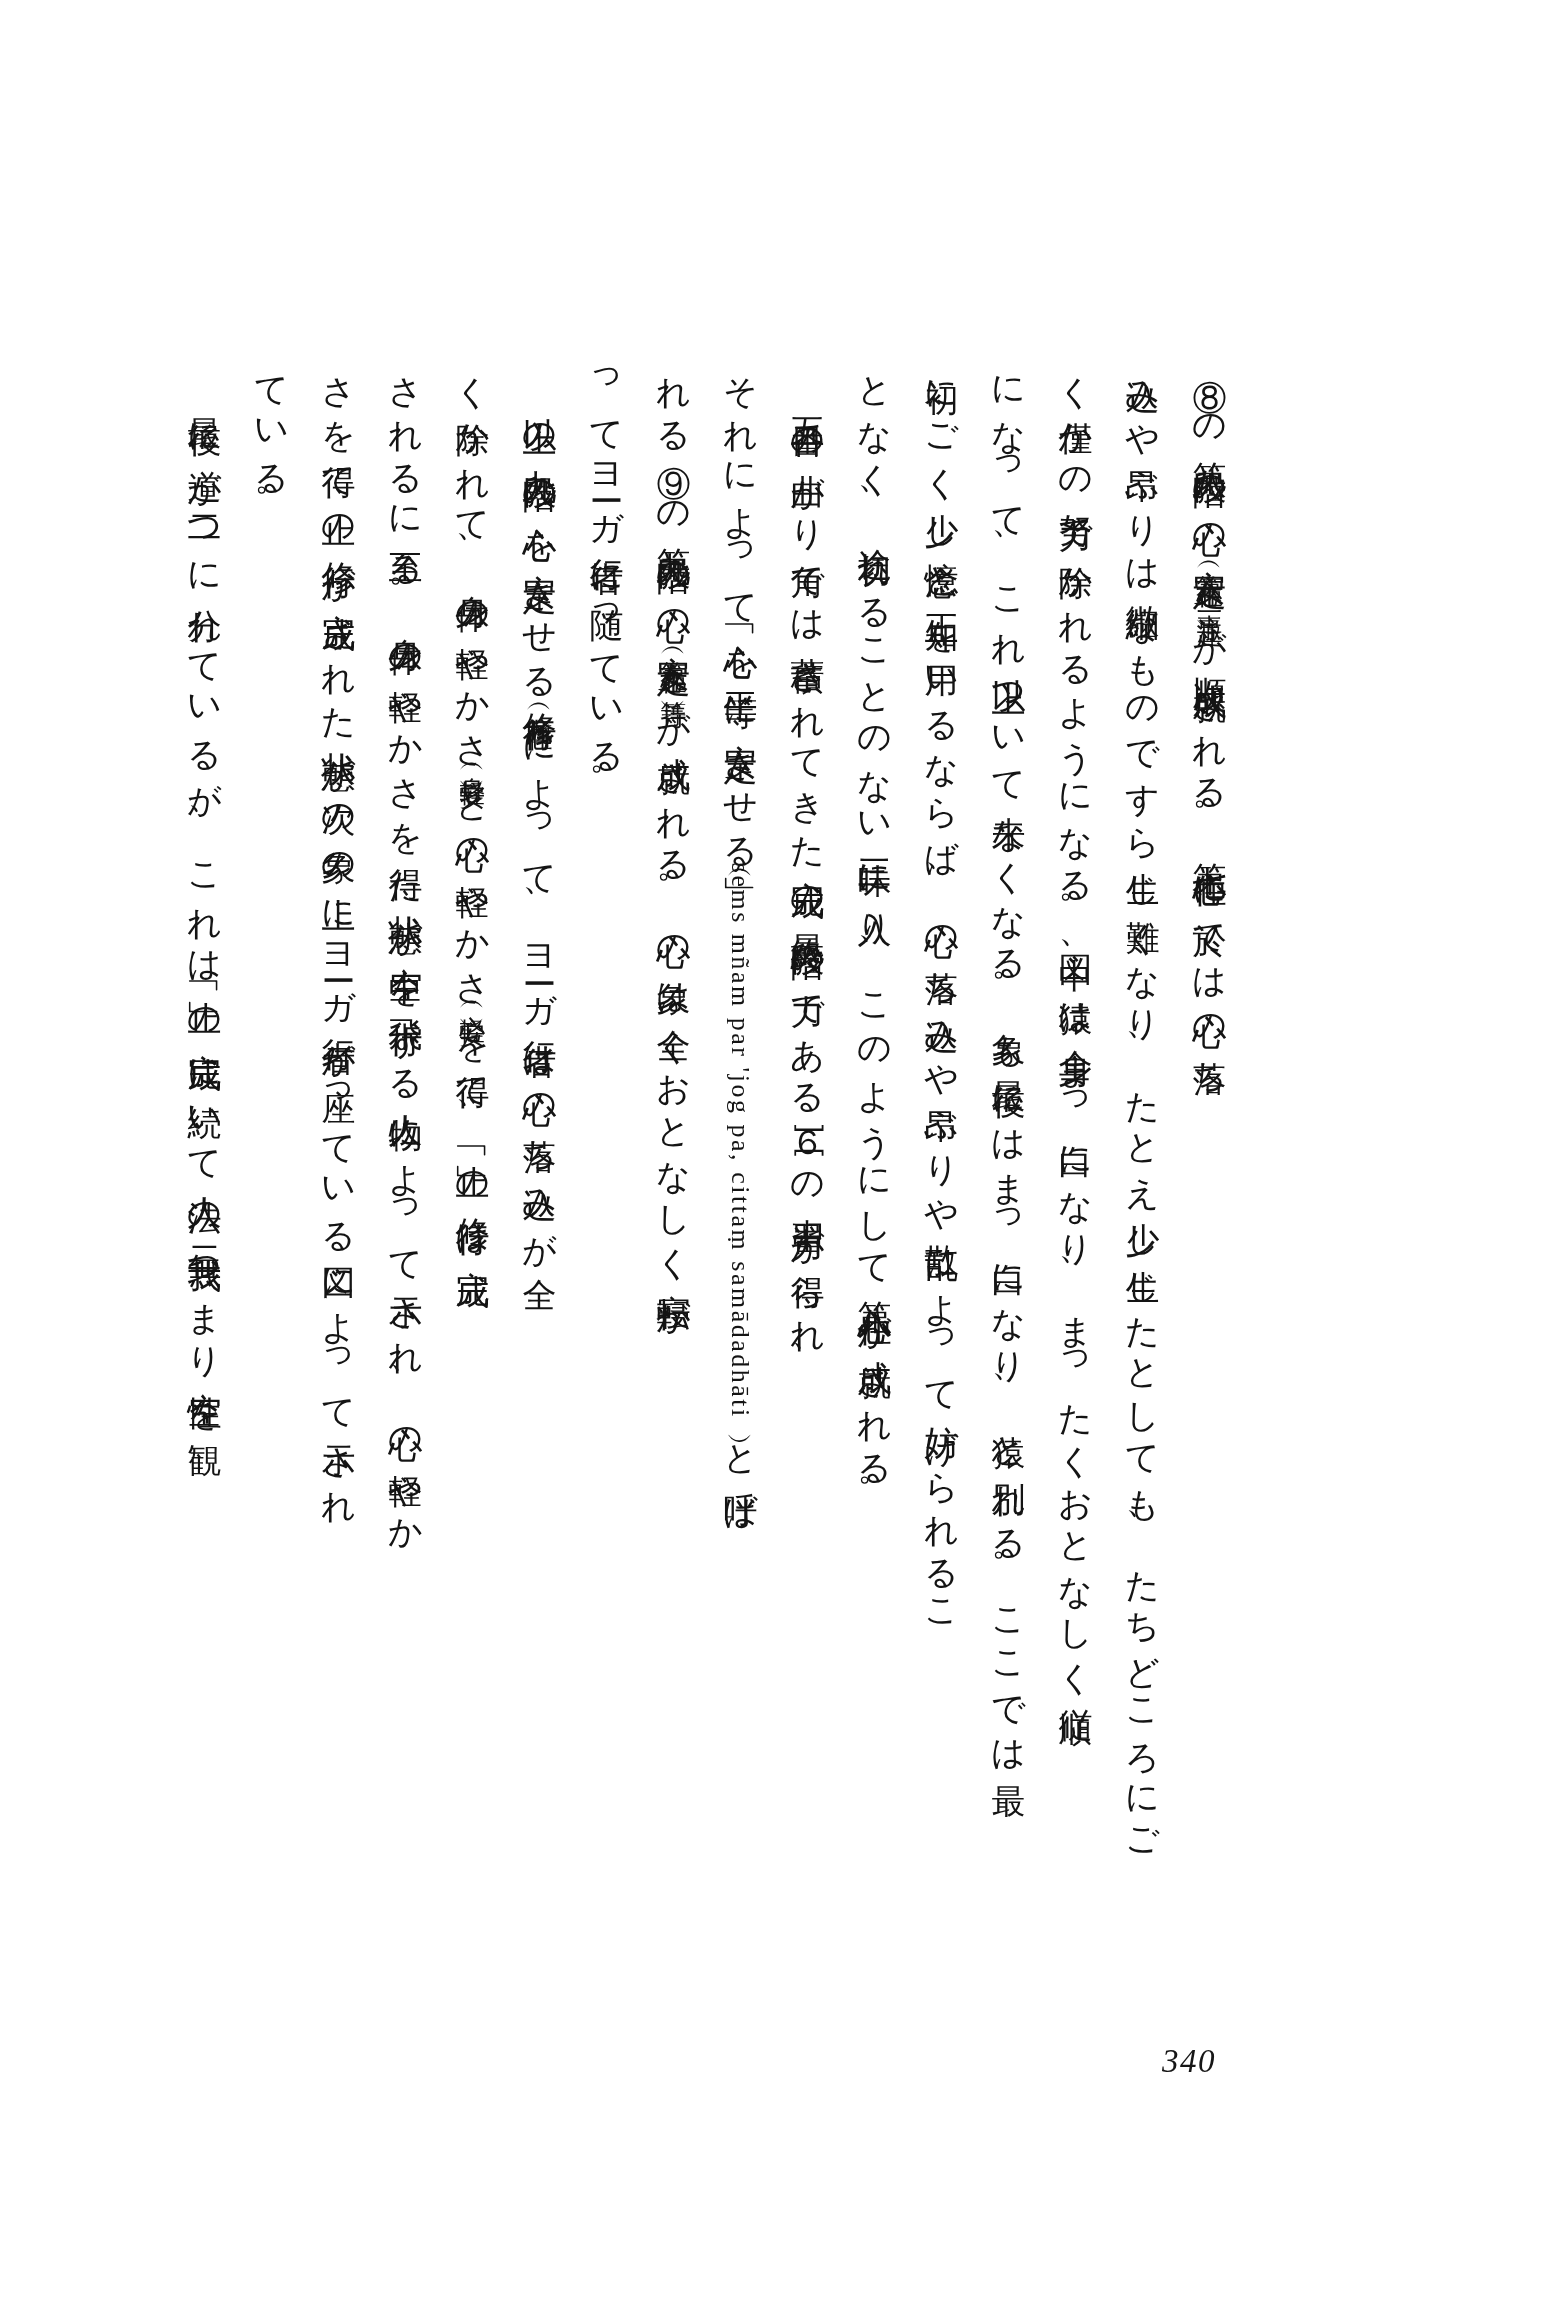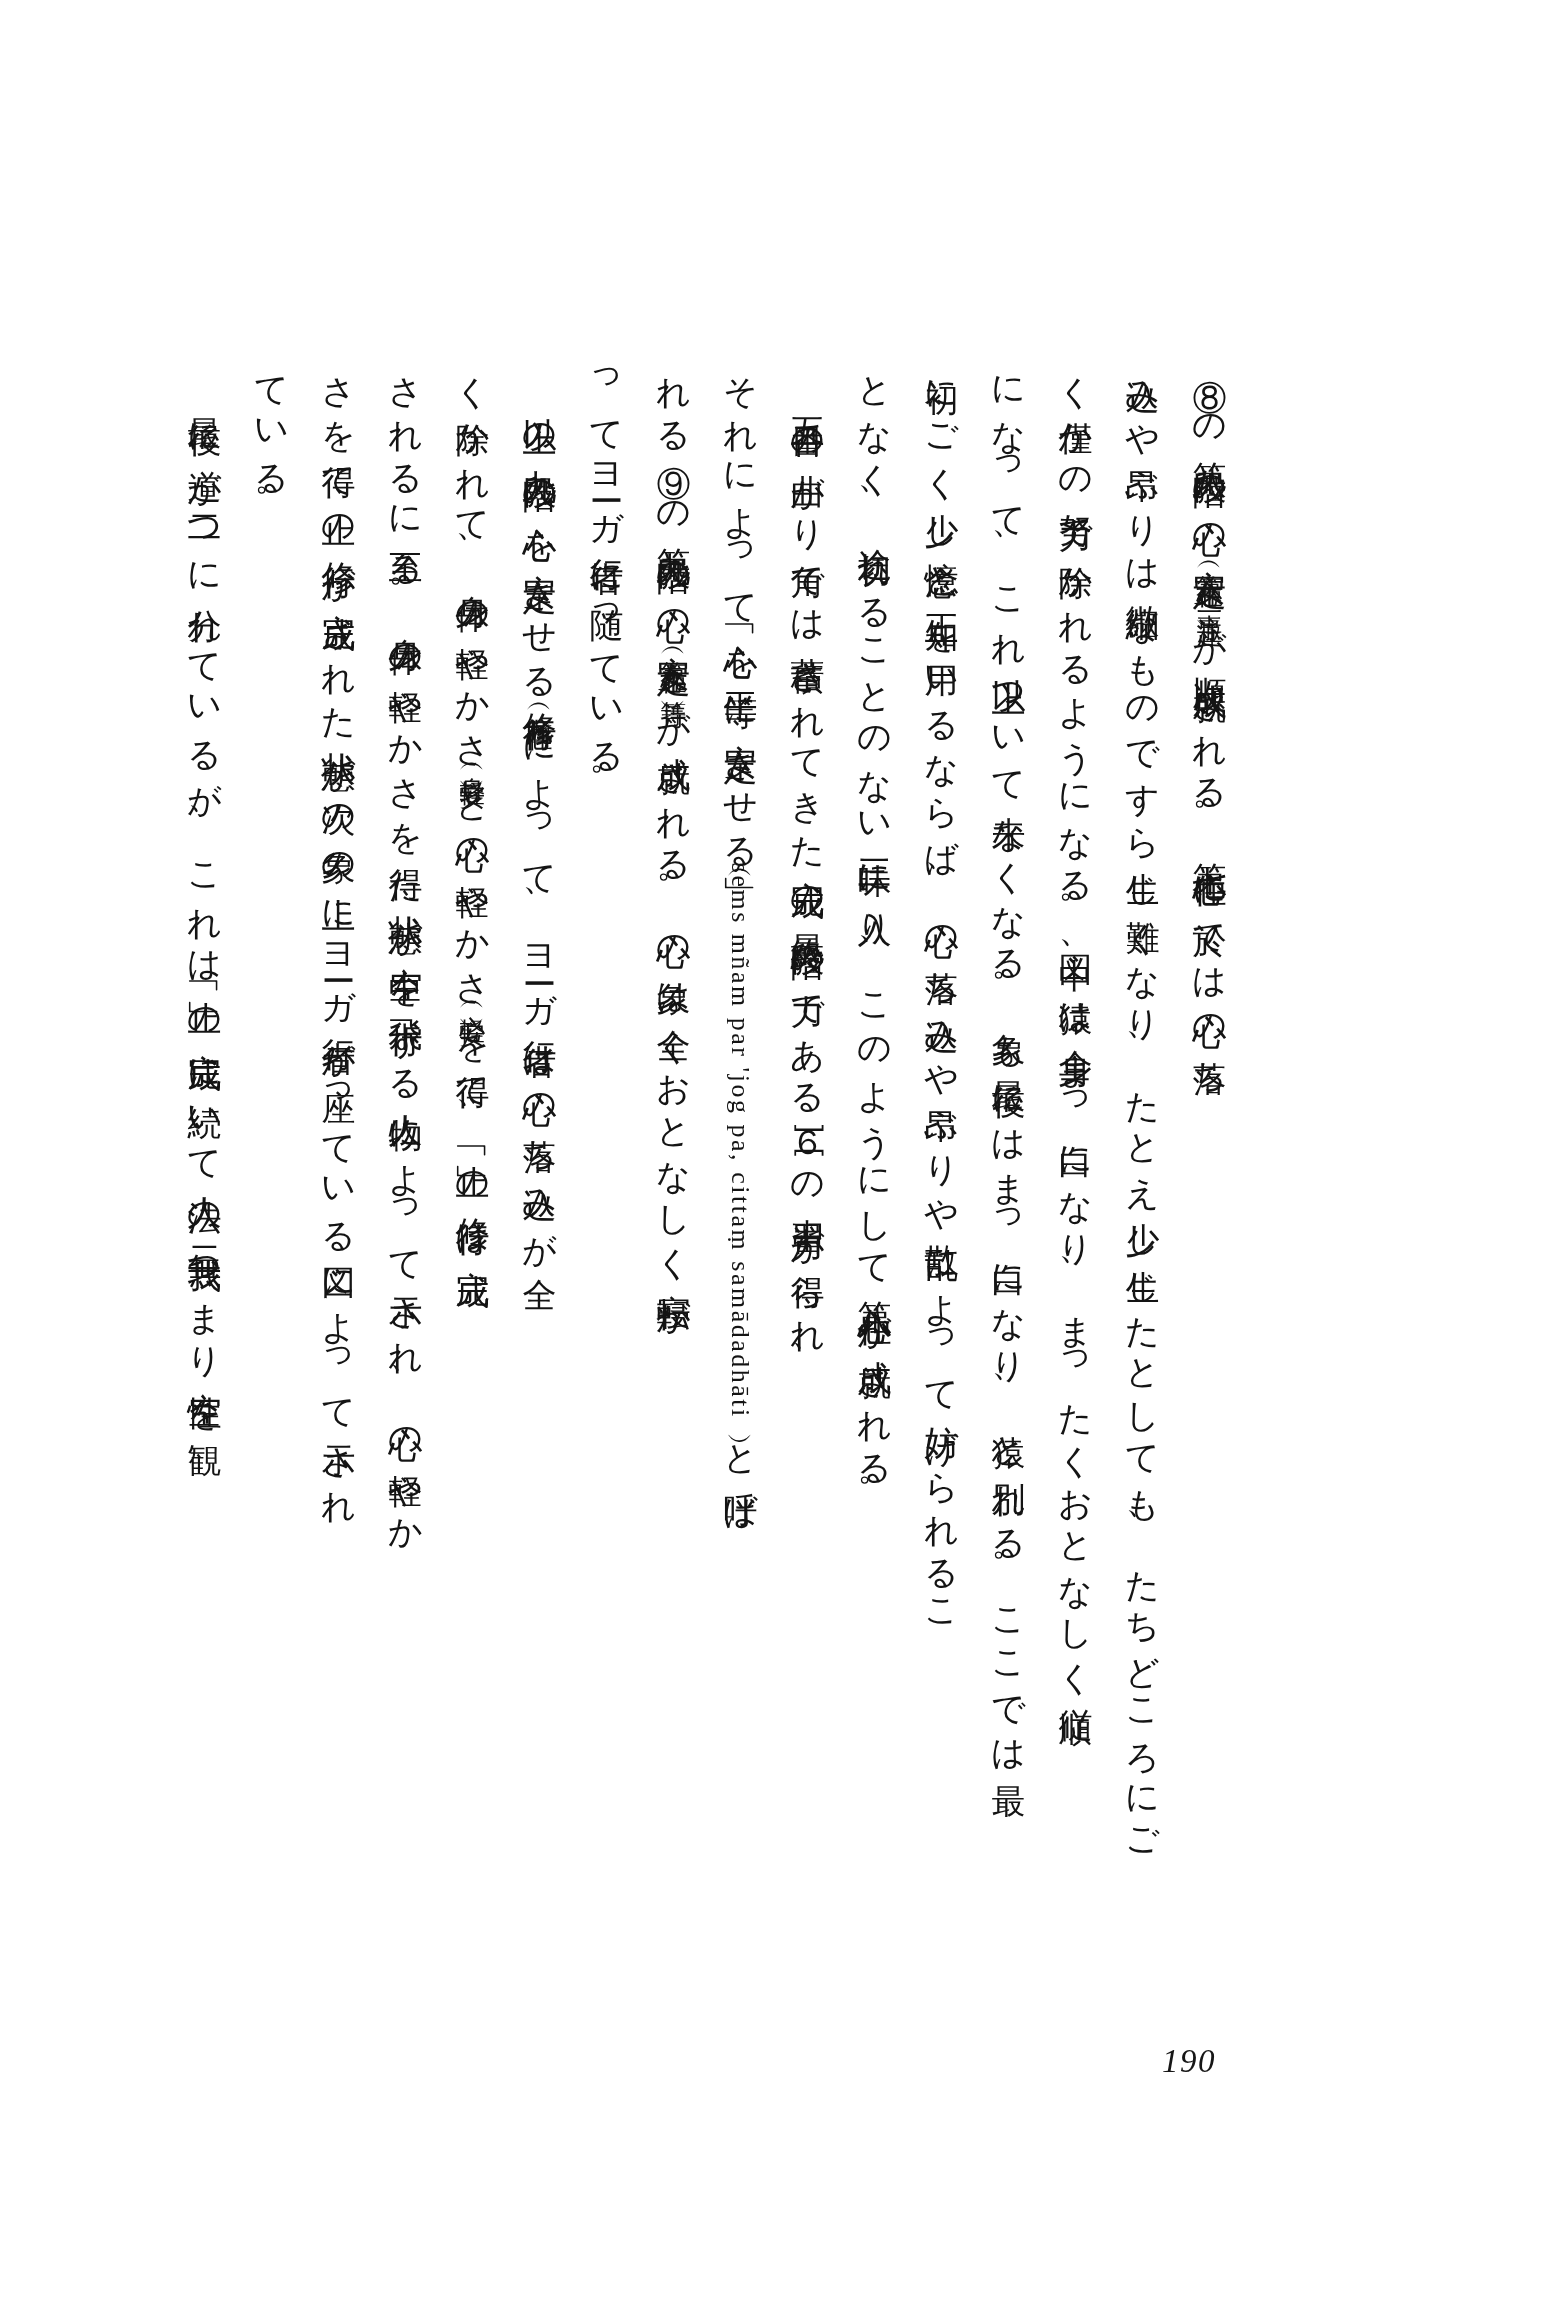--- a/index.html
+++ b/index.html
@@ -73,15 +73,15 @@
         <div class="line">　以上の九段階の心を安定させる修行<span class="small">（九種心住）</span>によって、ヨーガ行者は心の落ち込みが全</div>
         <div class="line">く除かれて、身体の軽やかさ<span class="small">（身軽安）</span>と心の軽やかさ<span class="small">（心軽安）</span>を得て、「止」の修行は完成</div>
         <div class="line">されるに至る。身体の軽やかさを得た状態が空中を飛行する人物によって示され、心の軽やか</div>
         <div class="line">さを得て止の修行が完成された状態が次の象の上にヨーガ行者が座っている図によって示され</div>
         <div class="line">ている。</div>
       </div>
       <div class="para">
         <div class="line">　最後に道が二つに分れているが、これは「止」の完成に続いて人法の二無我つまり空性を観</div>
       </div>
     </div>
-  <div class="page-number">190</div>
+  <div class="page-number">340</div>
 </div>
 
 
 </body></html>

